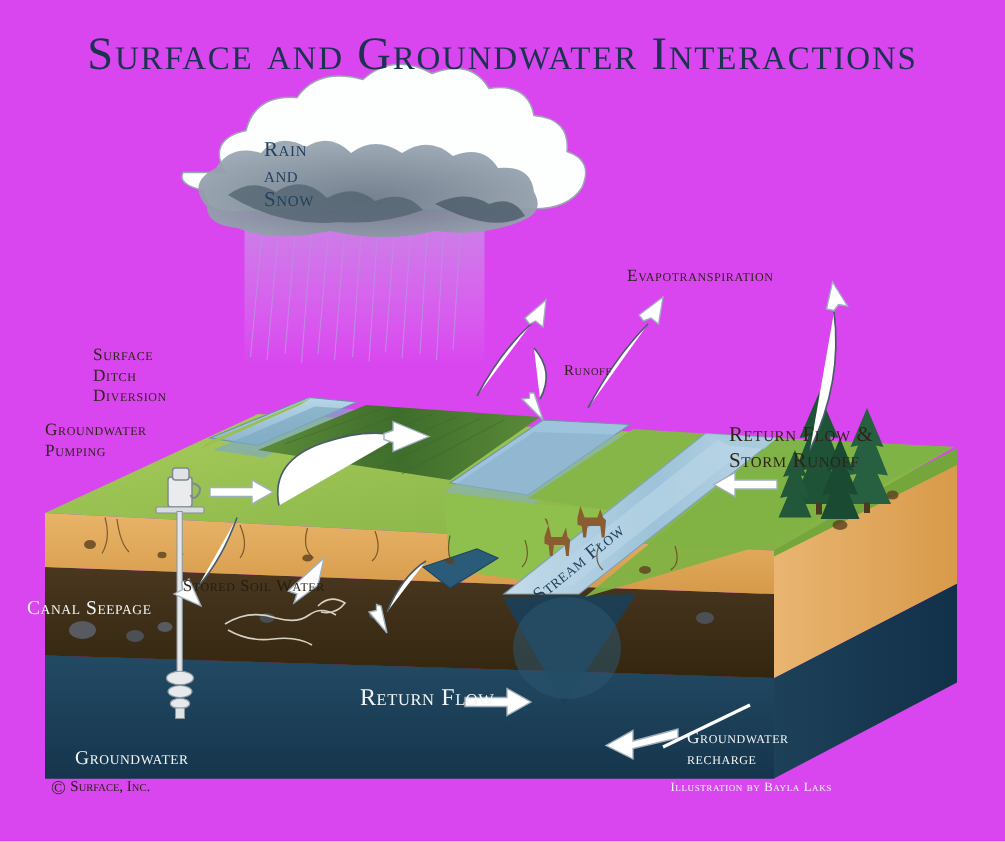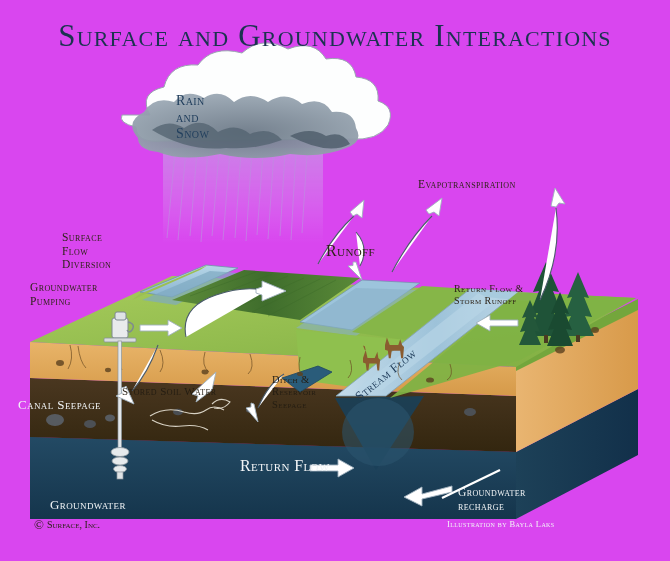--- a/index.html
+++ b/index.html
@@ -314,44 +314,41 @@
     </g>
   </svg>
 
   <div id="title">Surface and Groundwater Interactions</div>
 
   <div class="lbl blue c" style="left:176px; top:93px; width:70px; font-size:14px;">Rain
 and
 Snow</div>
 
   <div class="lbl c" style="left:62px; top:231px; width:110px; font-size:11.5px;">Surface
-Flow
+Ditch
 Diversion</div>
 
   <div class="lbl" style="left:30px; top:281px; width:110px; font-size:11.5px;">Groundwater
 Pumping</div>
 
   <div class="lbl dark" style="left:122px; top:361px; width:140px; font-size:11px;margin-top:24px;">Stored Soil Water</div>
 
   <div class="lbl white" style="left:18px; top:397px; width:120px; font-size:13px;">Canal Seepage</div>
 
 
-  <div class="lbl dark" style="left:272px; top:374px; width:80px; font-size:10.5px;">Ditch &amp;
-Reservoir
-Seepage</div>
 
   <div class="lbl white" style="left:240px; top:457px; width:110px; font-size:16px;">Return Flow</div>
 
   <div class="lbl blue" style="left:352px; top:392px; width:110px; font-size:13px; transform:rotate(-39deg); transform-origin:left top;">Stream Flow</div>
 
-  <div class="lbl" style="left:326px; top:242px; width:70px; font-size:16px;">Runoff</div>
+  <div class="lbl" style="left:338px; top:242px; width:70px; font-size:10px;text-align:right;">Runoff</div>
 
   <div class="lbl" style="left:418px; top:178px; width:160px; font-size:11.5px;">Evapotranspiration</div>
 
-  <div class="lbl" style="left:454px; top:283px; width:110px; font-size:10px;">Return Flow &amp;
+  <div class="lbl" style="left:486px; top:283px; width:110px; font-size:14px;">Return Flow &amp;
 Storm Runoff</div>
 
   <div class="lbl white" style="left:50px; top:497px; width:150px; font-size:13px;">Groundwater</div>
 
   <div class="lbl white" style="left:458px; top:486px; width:120px; font-size:11.5px;">Groundwater
 recharge</div>
 
   <div style="position:absolute; left:34px; top:518px; display:flex; align-items:center; gap:3px;
               font-family:'Liberation Serif','DejaVu Serif',serif; font-size:10px; color:#2b2217; font-variant:small-caps;">
     <span style="font-size:13px; line-height:1;">©</span>

